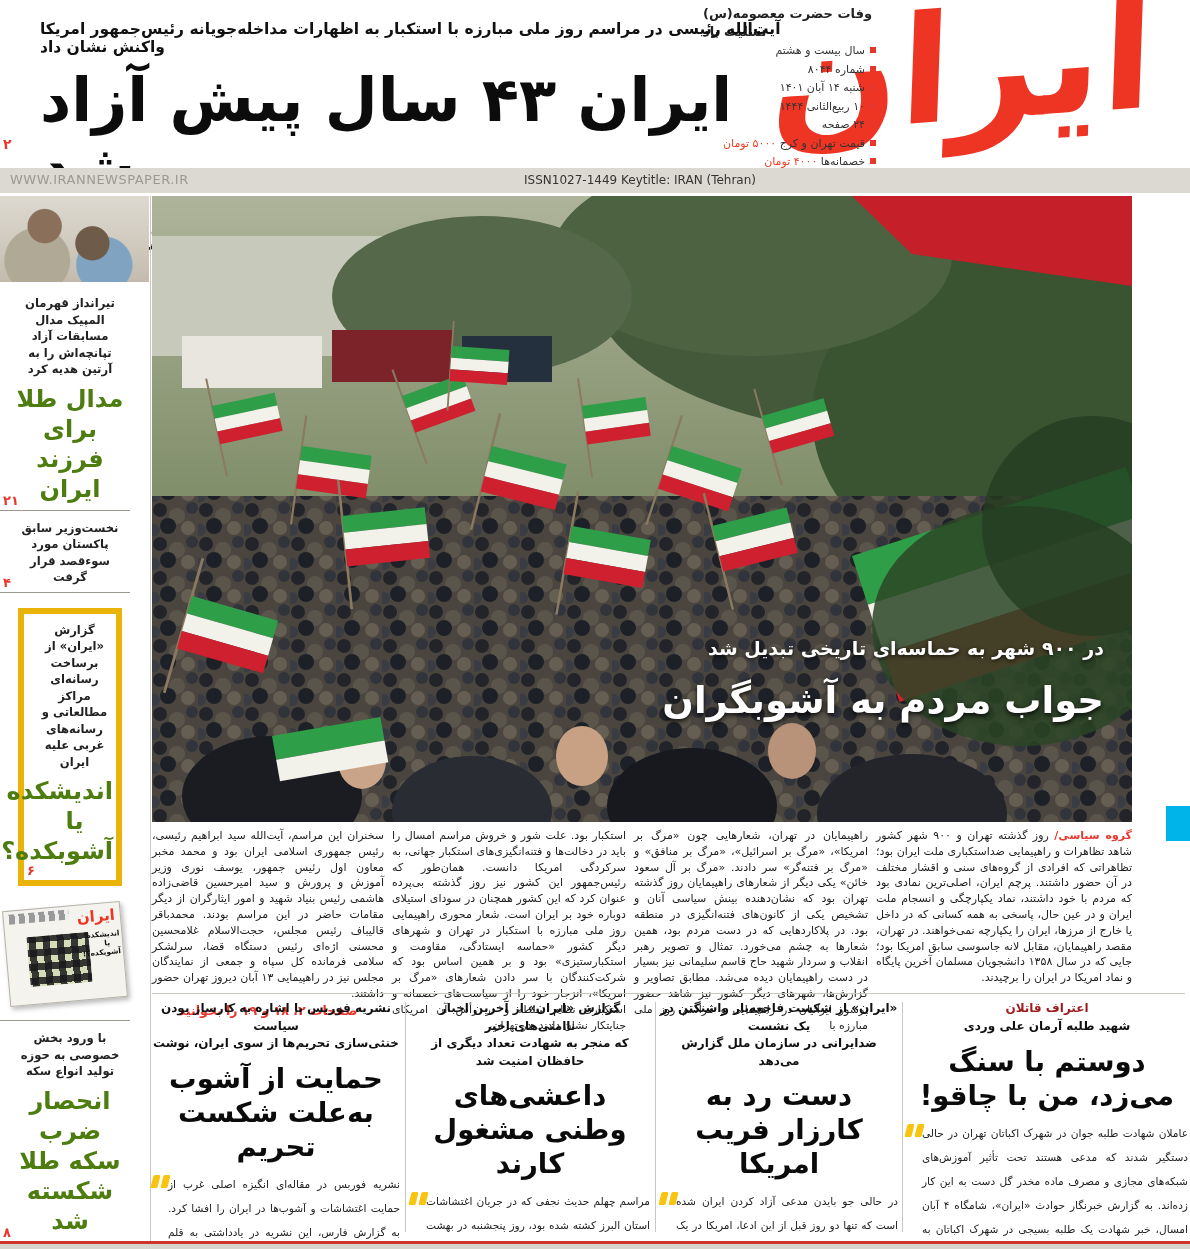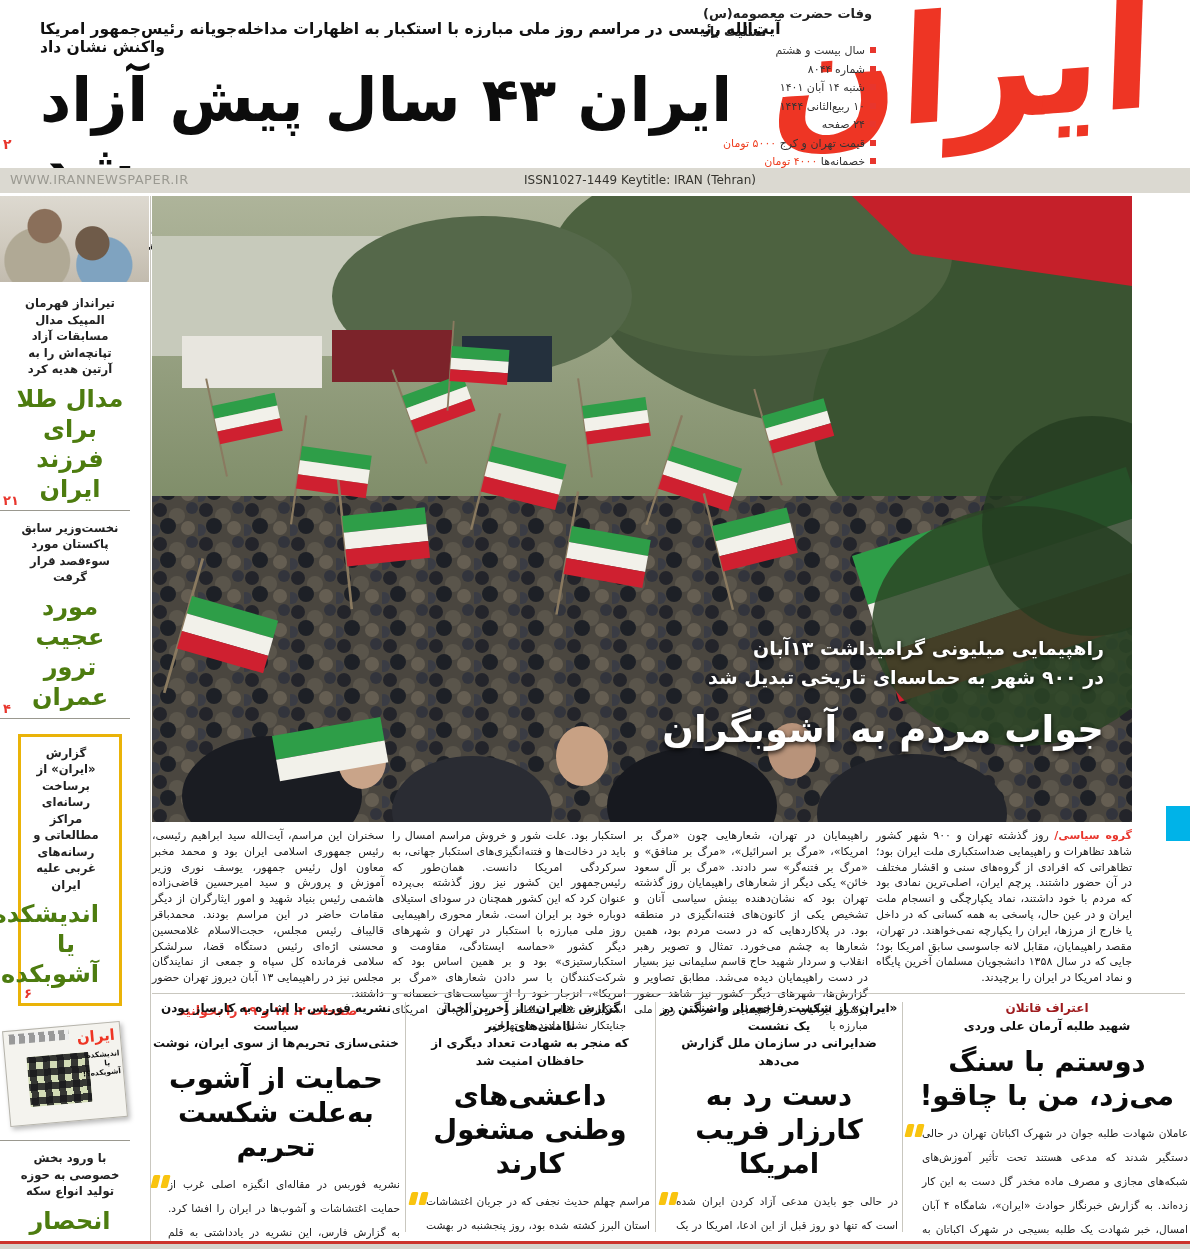--- a/index.html
+++ b/index.html
@@ -33,21 +33,21 @@
       radial-gradient(circle at 62% 55%, #6f5b49 0 16%, transparent 17%),
       radial-gradient(circle at 70% 80%, #7fa3c0 0 22%, transparent 23%),
       radial-gradient(circle at 25% 75%, #b0a995 0 25%, transparent 26%),
       linear-gradient(180deg,#ddd9d0 0%, #cfc9bd 60%, #c2bbae 100%);
   }
   .side-item { position:relative; direction:rtl; text-align:center; padding:9px 6px 6px 16px; border-bottom:1px solid #9a988f; }
   .side-item:last-child { border-bottom:none; }
   .side-kicker { font-size:11.6px; font-weight:bold; color:#222; line-height:16.5px; }
   .side-headline { font-size:24px; font-weight:bold; color:#4d7c0f; line-height:30px; margin-top:6px; }
   .side-page { position:absolute; left:3px; bottom:2px; color:#e8362d; font-weight:bold; font-size:13px; }
-  .side-boxed { margin:6px 2px 20px 2px; border:3px solid #eab308; padding:8px 20px 14px 12px; }
+  .side-boxed { margin:6px 2px 20px 2px; border:6px solid #eab308; padding:8px 3px 14px 12px; }
   .thumb { margin:10px auto 12px auto; width:118px; height:96px; background:#f4f3ee; border:1px solid #b5b3ab; transform:rotate(-5deg); box-shadow:2px 3px 5px rgba(0,0,0,.28); position:relative; direction:rtl; }
   .thumb-mast { position:absolute; top:3px; right:5px; color:#ee3524; font-weight:bold; font-size:15px; }
   .thumb-grid { position:absolute; top:22px; right:28px; width:72px; height:60px; background:#d3dcb6; border-radius:6px;
     background-image:
       repeating-linear-gradient(0deg, transparent 0 7px, rgba(25,25,28,.85) 7px 14px),
       repeating-linear-gradient(90deg, transparent 0 7px, rgba(25,25,28,.85) 7px 14px); background-clip:content-box; padding:5px; }
   .thumb-hl { position:absolute; top:26px; right:2px; width:26px; font-size:7.5px; font-weight:bold; color:#111; text-align:center; line-height:9px; }
   .thumb-bar { position:absolute; top:3px; left:5px; width:60px; height:10px; background:repeating-linear-gradient(90deg,#999 0 6px,#eee 6px 10px); }
 
   
@@ -113,21 +113,20 @@
   <div class="side-photo"></div>
 
   <div class="side-item">
     <div class="side-kicker">تیرانداز قهرمان المپیک مدال مسابقات آزاد تپانچه‌اش را به آرتین هدیه کرد</div>
     <div class="side-headline">مدال طلا برای فرزند ایران</div>
     <span class="side-page">۲۱</span>
   </div>
 
   <div class="side-item">
     <div class="side-kicker">نخست‌وزیر سابق پاکستان مورد سوءقصد قرار گرفت</div>
-    <div class="side-headline">مورد عجیب ترور عمران</div>
     <span class="side-page">۴</span>
   </div>
 
   <div class="side-item">
     <div class="side-boxed" style="position:relative;">
       <div class="side-kicker">گزارش «ایران» از برساخت رسانه‌ای مراکز مطالعاتی و رسانه‌های غربی علیه ایران</div>
       <div class="side-headline">اندیشکده یا آشوبکده؟!</div>
       <span class="side-page">۶</span>
     </div>
     <div class="thumb">
@@ -205,21 +204,20 @@
     <ellipse cx="760" cy="618" rx="95" ry="60" fill="#23252b"></ellipse>
     <ellipse cx="430" cy="560" rx="26" ry="30" fill="#c8a184"></ellipse>
     <ellipse cx="640" cy="555" rx="24" ry="28" fill="#b8937a"></ellipse>
     <ellipse cx="210" cy="565" rx="24" ry="28" fill="#c9a489"></ellipse>
     <g transform="translate(120,540) rotate(-10)">
       <rect width="110" height="24" fill="#2e9e48"></rect>
         <rect y="24" width="110" height="22" fill="#f2f1ea"></rect>
     </g>
   </svg>
   <div class="cap-lines">
-    <div class="cap-line">راهپیمایی میلیونی گرامیداشت ۱۳آبان</div>
     <div class="cap-line">در ۹۰۰ شهر به حماسه‌ای تاریخی تبدیل شد</div>
     <div class="cap-headline">جواب مردم به آشوبگران</div>
   </div>
 </div>
 <div class="abs cyan-sq"></div>
 
 <div class="mcol" style="left:876px; width:256px;">
   <span class="lead-label">گروه سیاسی/</span>
   <span>روز گذشته تهران و ۹۰۰ شهر کشور شاهد تظاهرات و راهپیمایی ضداستکباری ملت ایران بود؛ تظاهراتی که افرادی از گروه‌های سنی و اقشار مختلف در آن حضور داشتند. پرچم ایران، اصلی‌ترین نمادی بود که مردم با خود داشتند، نماد یکپارچگی و انسجام ملت ایران و در عین حال، پاسخی به همه کسانی که در داخل یا خارج از مرزها، ایران را یکپارچه نمی‌خواهند. در تهران، مقصد راهپیمایان، مقابل لانه جاسوسی سابق امریکا بود؛ جایی که در سال ۱۳۵۸ دانشجویان مسلمان آخرین پایگاه و نماد امریکا در ایران را برچیدند.</span>
 </div>

